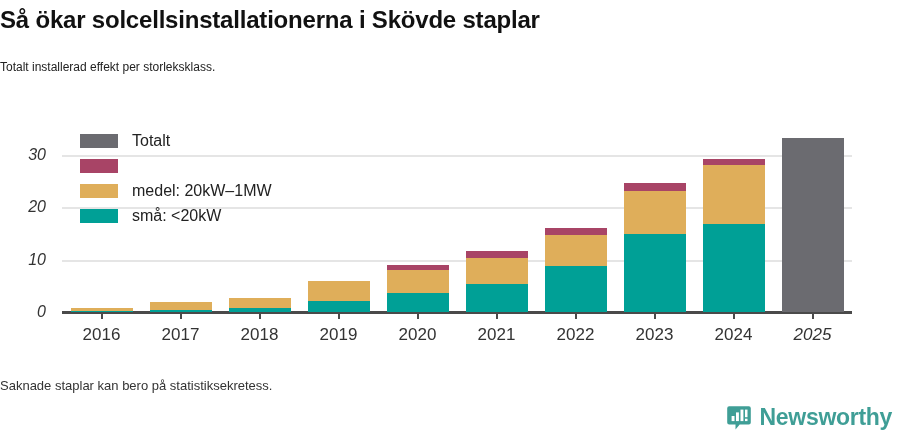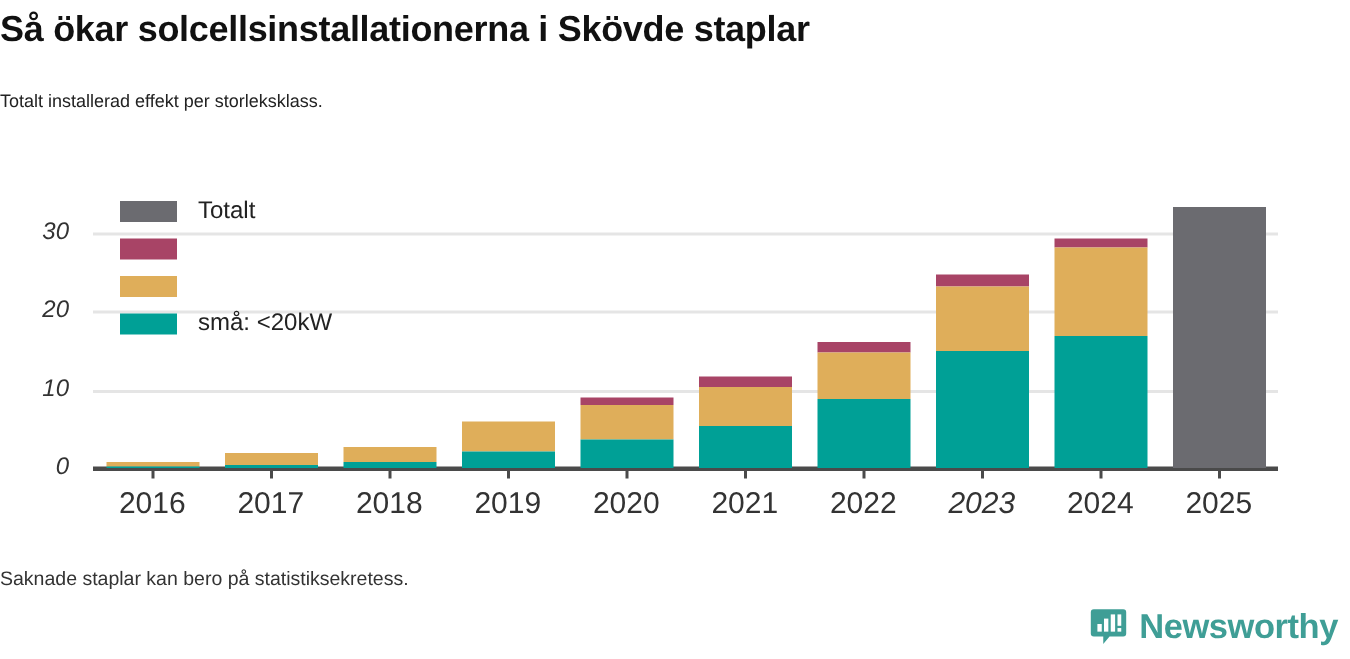--- a/index.html
+++ b/index.html
@@ -96,21 +96,21 @@
   .xtick-mark {
     position: absolute;
     top: 312px;
     width: 2px;
     height: 7px;
     background: #4a4a4a;
   }
   .xtick-label {
     position: absolute;
     top: 325px;
-    font-size: 20px;
+    font-size: 17px;
     color: #333333;
     text-align: right;
     transform: translateX(-50%);
     white-space: nowrap;
   }
 
   
   .legend {
     position: absolute;
     left: 80px;
@@ -236,37 +236,38 @@
     <div class="xtick-label" style="left: 259.5px;">2018</div>
     <div class="xtick-mark" style="background: rgb(74, 74, 74); left: 337.5px;"></div>
     <div class="xtick-label" style="left: 338.5px;">2019</div>
     <div class="xtick-mark" style="background: rgb(74, 74, 74); left: 416.5px;"></div>
     <div class="xtick-label" style="left: 417.5px;">2020</div>
     <div class="xtick-mark" style="background: rgb(74, 74, 74); left: 495.5px;"></div>
     <div class="xtick-label" style="left: 496.5px;">2021</div>
     <div class="xtick-mark" style="background: rgb(74, 74, 74); left: 574.5px;"></div>
     <div class="xtick-label" style="left: 575.5px;">2022</div>
     <div class="xtick-mark" style="background: rgb(74, 74, 74); left: 653.5px;"></div>
-    <div class="xtick-label" style="left: 654.5px; font-style: italic;">2023</div>
+    <div class="xtick-label" style="left: 654.5px;">2023</div>
     <div class="xtick-mark" style="background: rgb(74, 74, 74); left: 732.5px;"></div>
     <div class="xtick-label" style="left: 733.5px;">2024</div>
     <div class="xtick-mark" style="background: rgb(74, 74, 74); left: 811.5px;"></div>
-    <div class="xtick-label" style="left: 812.5px;">2025</div>
+    <div class="xtick-label" style="left: 812.5px; font-style: italic;">2025</div>
   </div>
 
 <div class="legend" id="legend">
     <div class="legend-row">
       <span class="legend-swatch" style="background: rgb(107, 107, 112);"></span>
       <span class="legend-label">Totalt</span>
     </div>
     <div class="legend-row">
       <span class="legend-swatch" style="background: rgb(168, 68, 102);"></span>
     </div>
     <div class="legend-row">
       <span class="legend-swatch" style="background: rgb(223, 174, 90);"></span>
+      <span class="legend-label">medel: 20kW–1MW</span>
     </div>
     <div class="legend-row">
       <span class="legend-swatch" style="background: rgb(0, 160, 150);"></span>
       <span class="legend-label">små: &lt;20kW</span>
     </div>
   </div>
 
 <div class="footnote">Saknade staplar kan bero på statistiksekretess.</div>
 <div class="brand">
   <span class="brand-mark">

